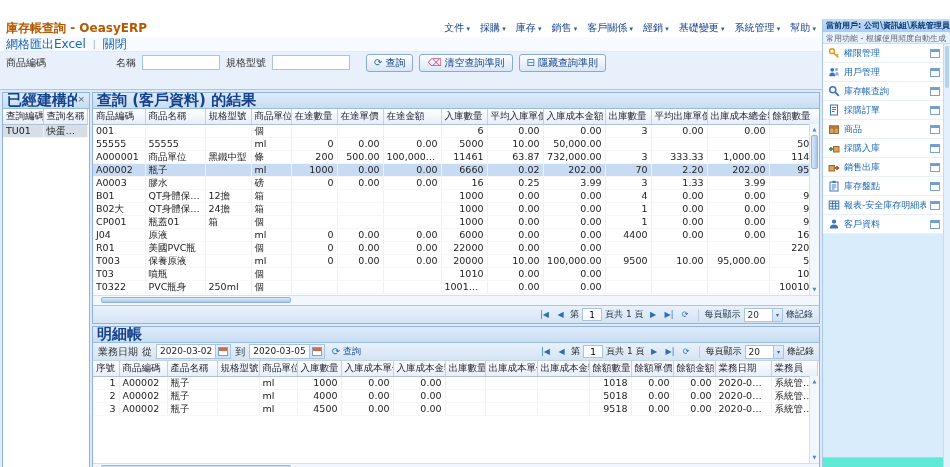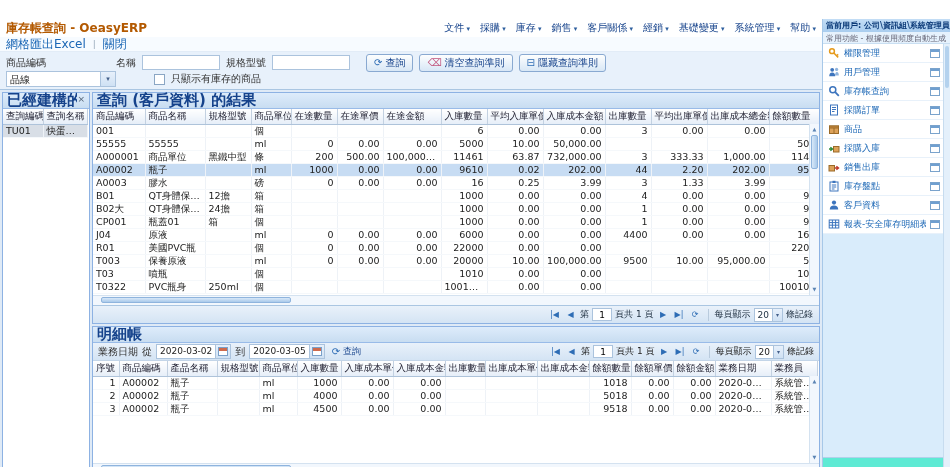--- a/index.html
+++ b/index.html
@@ -58,21 +58,21 @@
   .vscroll .up{top:1px}.vscroll .dn{bottom:1px}
   .hscroll{height:10px;background:#f2f7fd;border-top:1px solid #d4e2f0;position:relative;flex:none;}
   .hscroll .thumb{position:absolute;top:1px;left:8px;height:6px;width:190px;background:linear-gradient(#d8e8f8,#a9c9ea);border:1px solid #8fb4dd;border-radius:2px;}
 
   
   .pager{height:18px;background:linear-gradient(#e9f1fa,#d4e4f4);border-top:1px solid #aac6e2;display:flex;align-items:center;justify-content:flex-end;gap:3px;padding:0 6px;font-size:9px;color:#234;flex:none;}
   .pgbtn{min-width:13px;height:13px;display:inline-flex;align-items:center;justify-content:center;font-size:8px;color:#2e6db5;cursor:pointer;white-space:nowrap;}
   .pglbl{white-space:nowrap;}
   .pginput{width:20px;height:13px;border:1px solid #abc3dd;font-size:9px;text-align:center;font-family:inherit;}
   .pgsep{width:1px;height:12px;background:#b9cbdd;margin:0 3px;}
-  .pgselect{display:inline-flex;align-items:center;height:14px;border:1px solid #abc3dd;background:#fff;font-size:9px;padding-left:3px;gap:3px;cursor:pointer;}
+  .pgselect{display:inline-flex;align-items:center;height:14px;border:1px solid #abc3dd;background:#fff;font-size:9px;padding-left:3px;gap:13px;cursor:pointer;}
   .pgselect .arr{font-size:6px;color:#44608a;background:linear-gradient(#e7f0fb,#cfe1f4);border-left:1px solid #abc3dd;height:100%;display:flex;align-items:center;padding:0 3px;}
   .toolbar{height:18px;background:linear-gradient(#e9f1fa,#d4e4f4);border-bottom:1px solid #c3d5e8;display:flex;align-items:center;gap:4px;padding:0 5px;font-size:9px;flex:none;}
   .toolbar .right{margin-left:auto;display:flex;align-items:center;gap:3px;}
   .datefield{display:flex;height:15px;border:1px solid #abc3dd;background:#fff;}
   .datefield .val{font-size:9px;padding:0 3px;line-height:13px;white-space:nowrap;}
   .calbtn{width:15px;background:linear-gradient(#e7f0fb,#cfe1f4);border-left:1px solid #abc3dd;position:relative;cursor:pointer;}
   .calbtn::before{content:"";position:absolute;inset:2px;background:#fff;border:1px solid #7aa0c9;}
   .calbtn::after{content:"";position:absolute;left:3px;right:3px;top:3px;height:3px;background:#cf6a4c;}
   .tbbtn{display:inline-flex;align-items:center;gap:3px;color:#15428b;cursor:pointer;padding:0 3px;white-space:nowrap;}
   .tbbtn .ic{color:#2e6db5;font-size:10px;}
@@ -136,29 +136,20 @@
           <span>查詢</span>
         </button>
         <button class="btn">
           <span class="ic pink">⌫</span>
           <span>清空查詢準則</span>
         </button>
         <button class="btn">
           <span class="ic">⊟</span>
           <span>隱藏查詢準則</span>
         </button>
-      </div>
-      <div class="srow">
-        <div class="combo">
-          <span class="val">品線</span>
-          <span class="trig">▾</span>
-        </div>
-        <span style="width:26px"></span>
-        <span class="checkbox"></span>
-        <span class="cblabel">只顯示有庫存的商品</span>
       </div>
     </div>
 
     <div class="content">
 
       <div class="left-panel">
         <div class="panel-header">
           <span class="ph-title">已經建構的查詢</span>
           <span class="close-x">×</span>
         </div>
@@ -276,24 +267,24 @@
                     <td class="num">11458</td>
                   </tr>
                   <tr class="sel">
                     <td>A00002</td>
                     <td>瓶子</td>
                     <td></td>
                     <td>ml</td>
                     <td class="num">1000</td>
                     <td class="num">0.00</td>
                     <td class="num">0.00</td>
-                    <td class="num">9610</td>
+                    <td class="num">6660</td>
                     <td class="num">0.02</td>
                     <td class="num">202.00</td>
-                    <td class="num">44</td>
+                    <td class="num">70</td>
                     <td class="num">2.20</td>
                     <td class="num">202.00</td>
                     <td class="num">9518</td>
                   </tr>
                   <tr>
                     <td>A0003</td>
                     <td>膠水</td>
                     <td></td>
                     <td>磅</td>
                     <td class="num">0</td>
@@ -696,36 +687,36 @@
             <line x1="3.8" y1="5" x2="8.2" y2="5" stroke="#3c74bd"></line>
             <line x1="3.8" y1="7" x2="8.2" y2="7" stroke="#3c74bd"></line>
             <line x1="3.8" y1="9" x2="6.5" y2="9" stroke="#3c74bd"></line>
           </svg>
         <span class="lbl">庫存盤點</span>
         <span class="win-icon"></span>
       </div>
 
       <div class="sb-item">
         <svg width="12" height="12" viewBox="0 0 12 12">
-            <circle cx="6" cy="3.6" r="2.1" fill="#3c74bd"></circle>
-            <path d="M1.8 10.6 Q1.8 6.6 6 6.6 T10.2 10.6 Z" fill="#3c74bd"></path>
-          </svg>
-        <span class="lbl">客戶資料</span>
-        <span class="win-icon"></span>
-      </div>
-
-      <div class="sb-item">
-        <svg width="12" height="12" viewBox="0 0 12 12">
             <rect x="1.2" y="2" width="9.6" height="8" fill="#fff" stroke="#3c74bd"></rect>
             <line x1="1.2" y1="4.6" x2="10.8" y2="4.6" stroke="#3c74bd"></line>
             <line x1="1.2" y1="7.2" x2="10.8" y2="7.2" stroke="#3c74bd"></line>
             <line x1="4.4" y1="2" x2="4.4" y2="10" stroke="#3c74bd"></line>
             <line x1="7.6" y1="2" x2="7.6" y2="10" stroke="#3c74bd"></line>
           </svg>
         <span class="lbl">報表-安全庫存明細表</span>
+        <span class="win-icon"></span>
+      </div>
+
+      <div class="sb-item">
+        <svg width="12" height="12" viewBox="0 0 12 12">
+            <circle cx="6" cy="3.6" r="2.1" fill="#3c74bd"></circle>
+            <path d="M1.8 10.6 Q1.8 6.6 6 6.6 T10.2 10.6 Z" fill="#3c74bd"></path>
+          </svg>
+        <span class="lbl">客戶資料</span>
         <span class="win-icon"></span>
       </div>
 
     </div>
     <div class="sb-blank"></div>
     <div class="quick">
       <span class="qt">快捷訪問</span>
       <span class="qh">按兩下此處添加此區連接</span>
     </div>
     <div class="sb-scroll">

